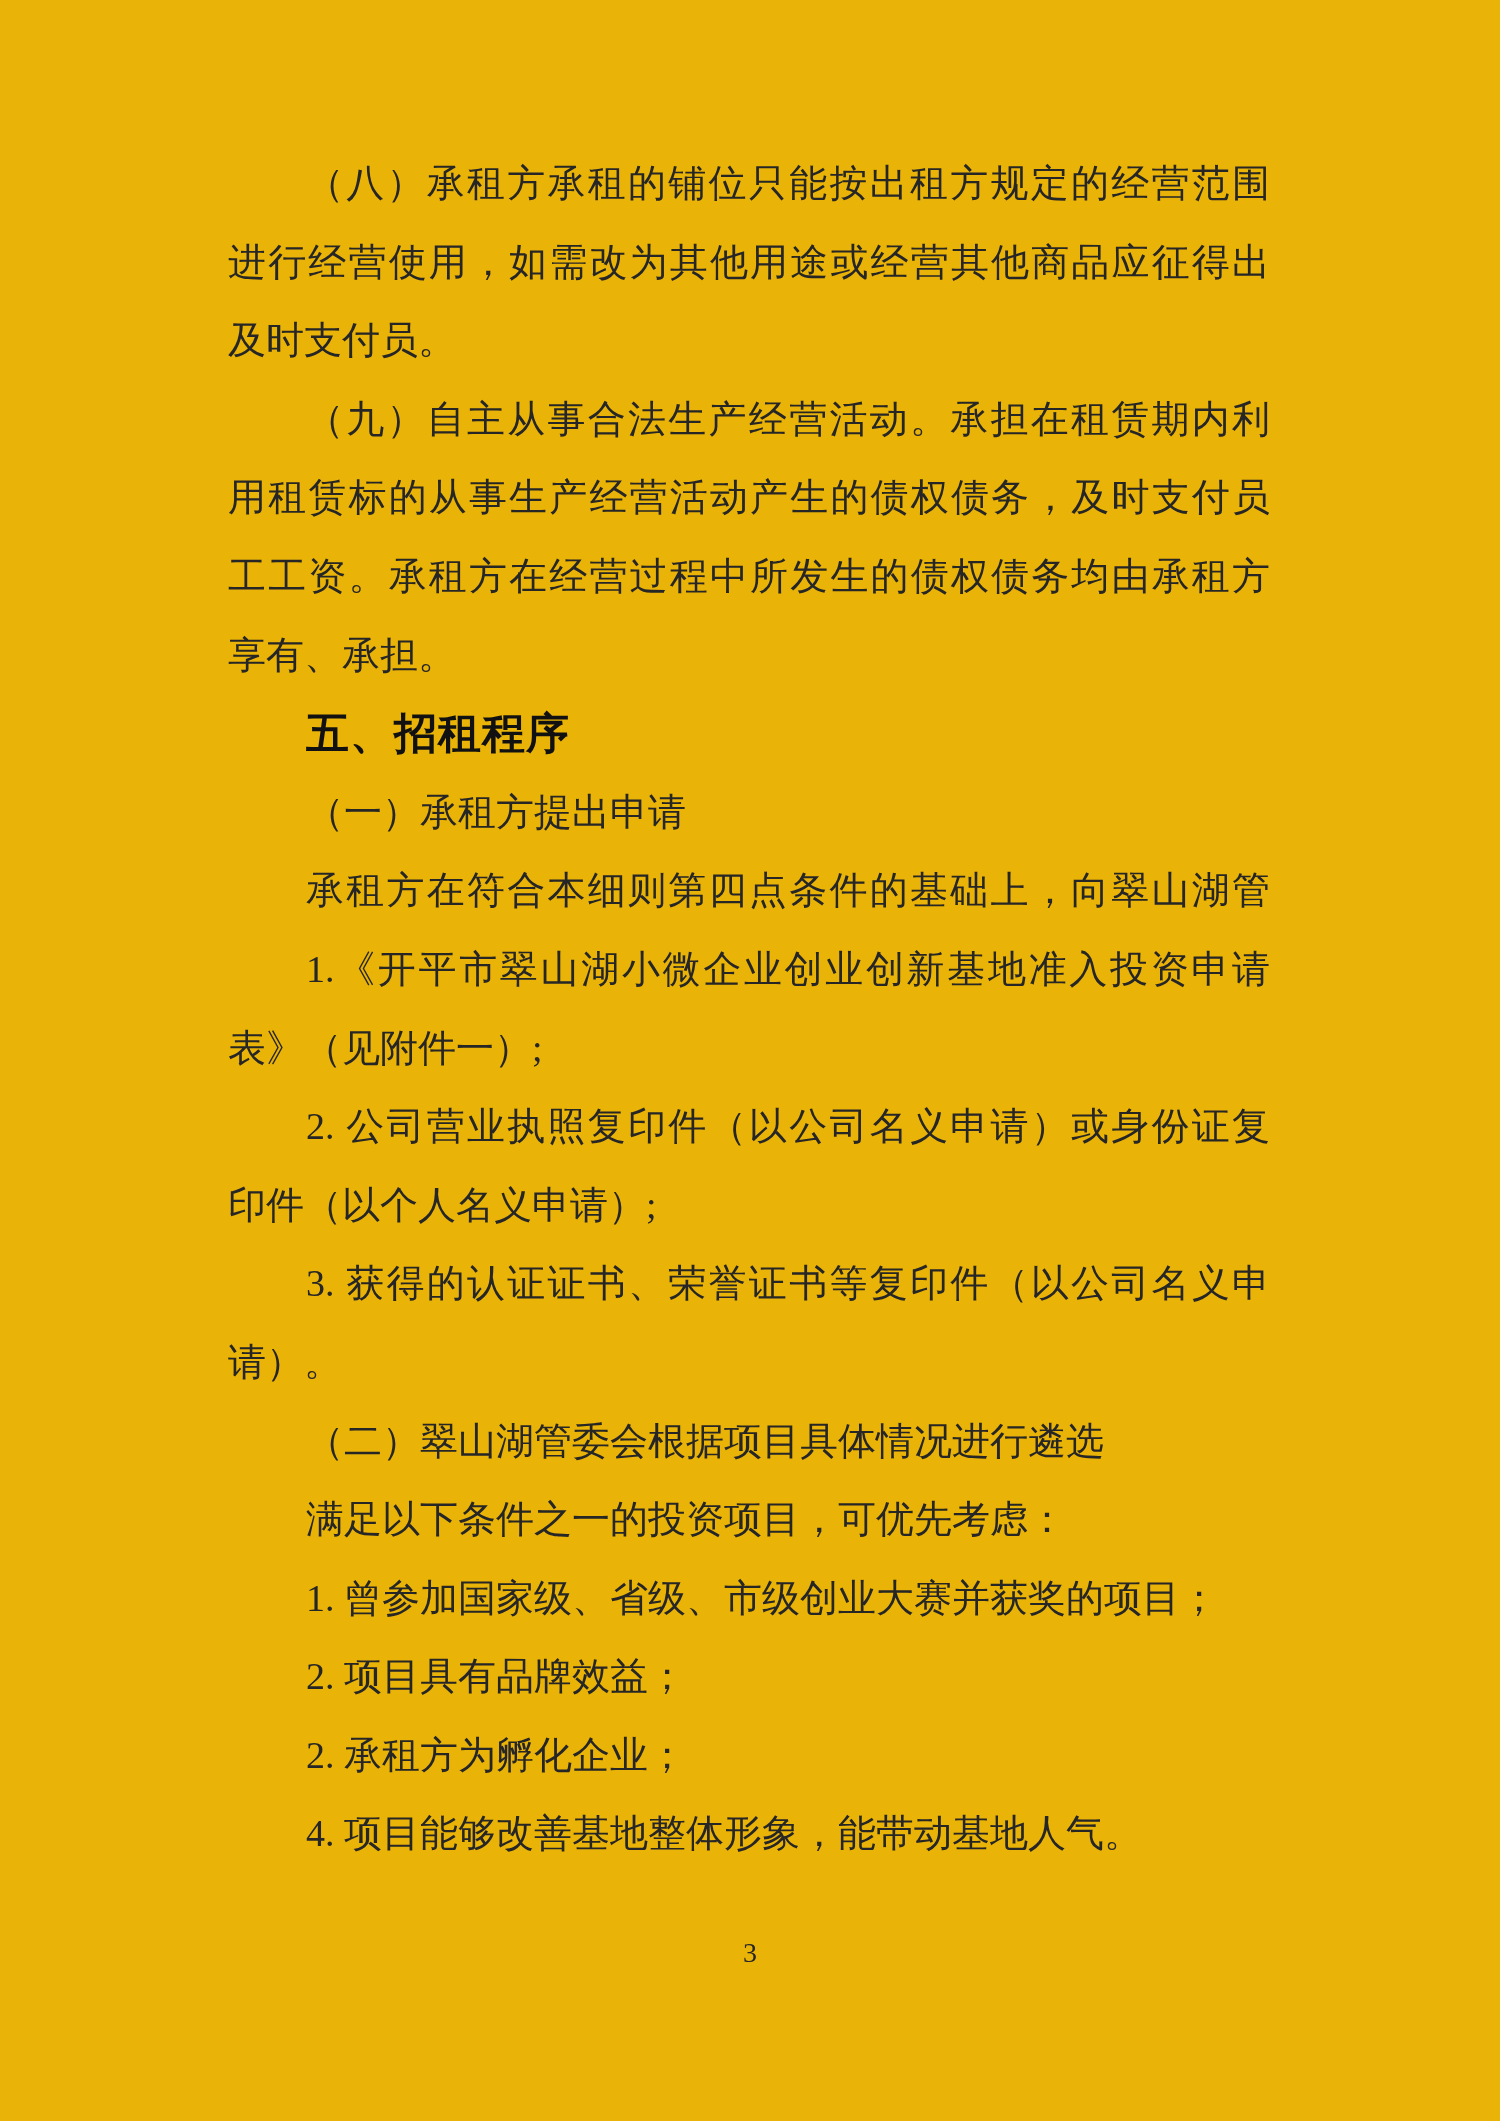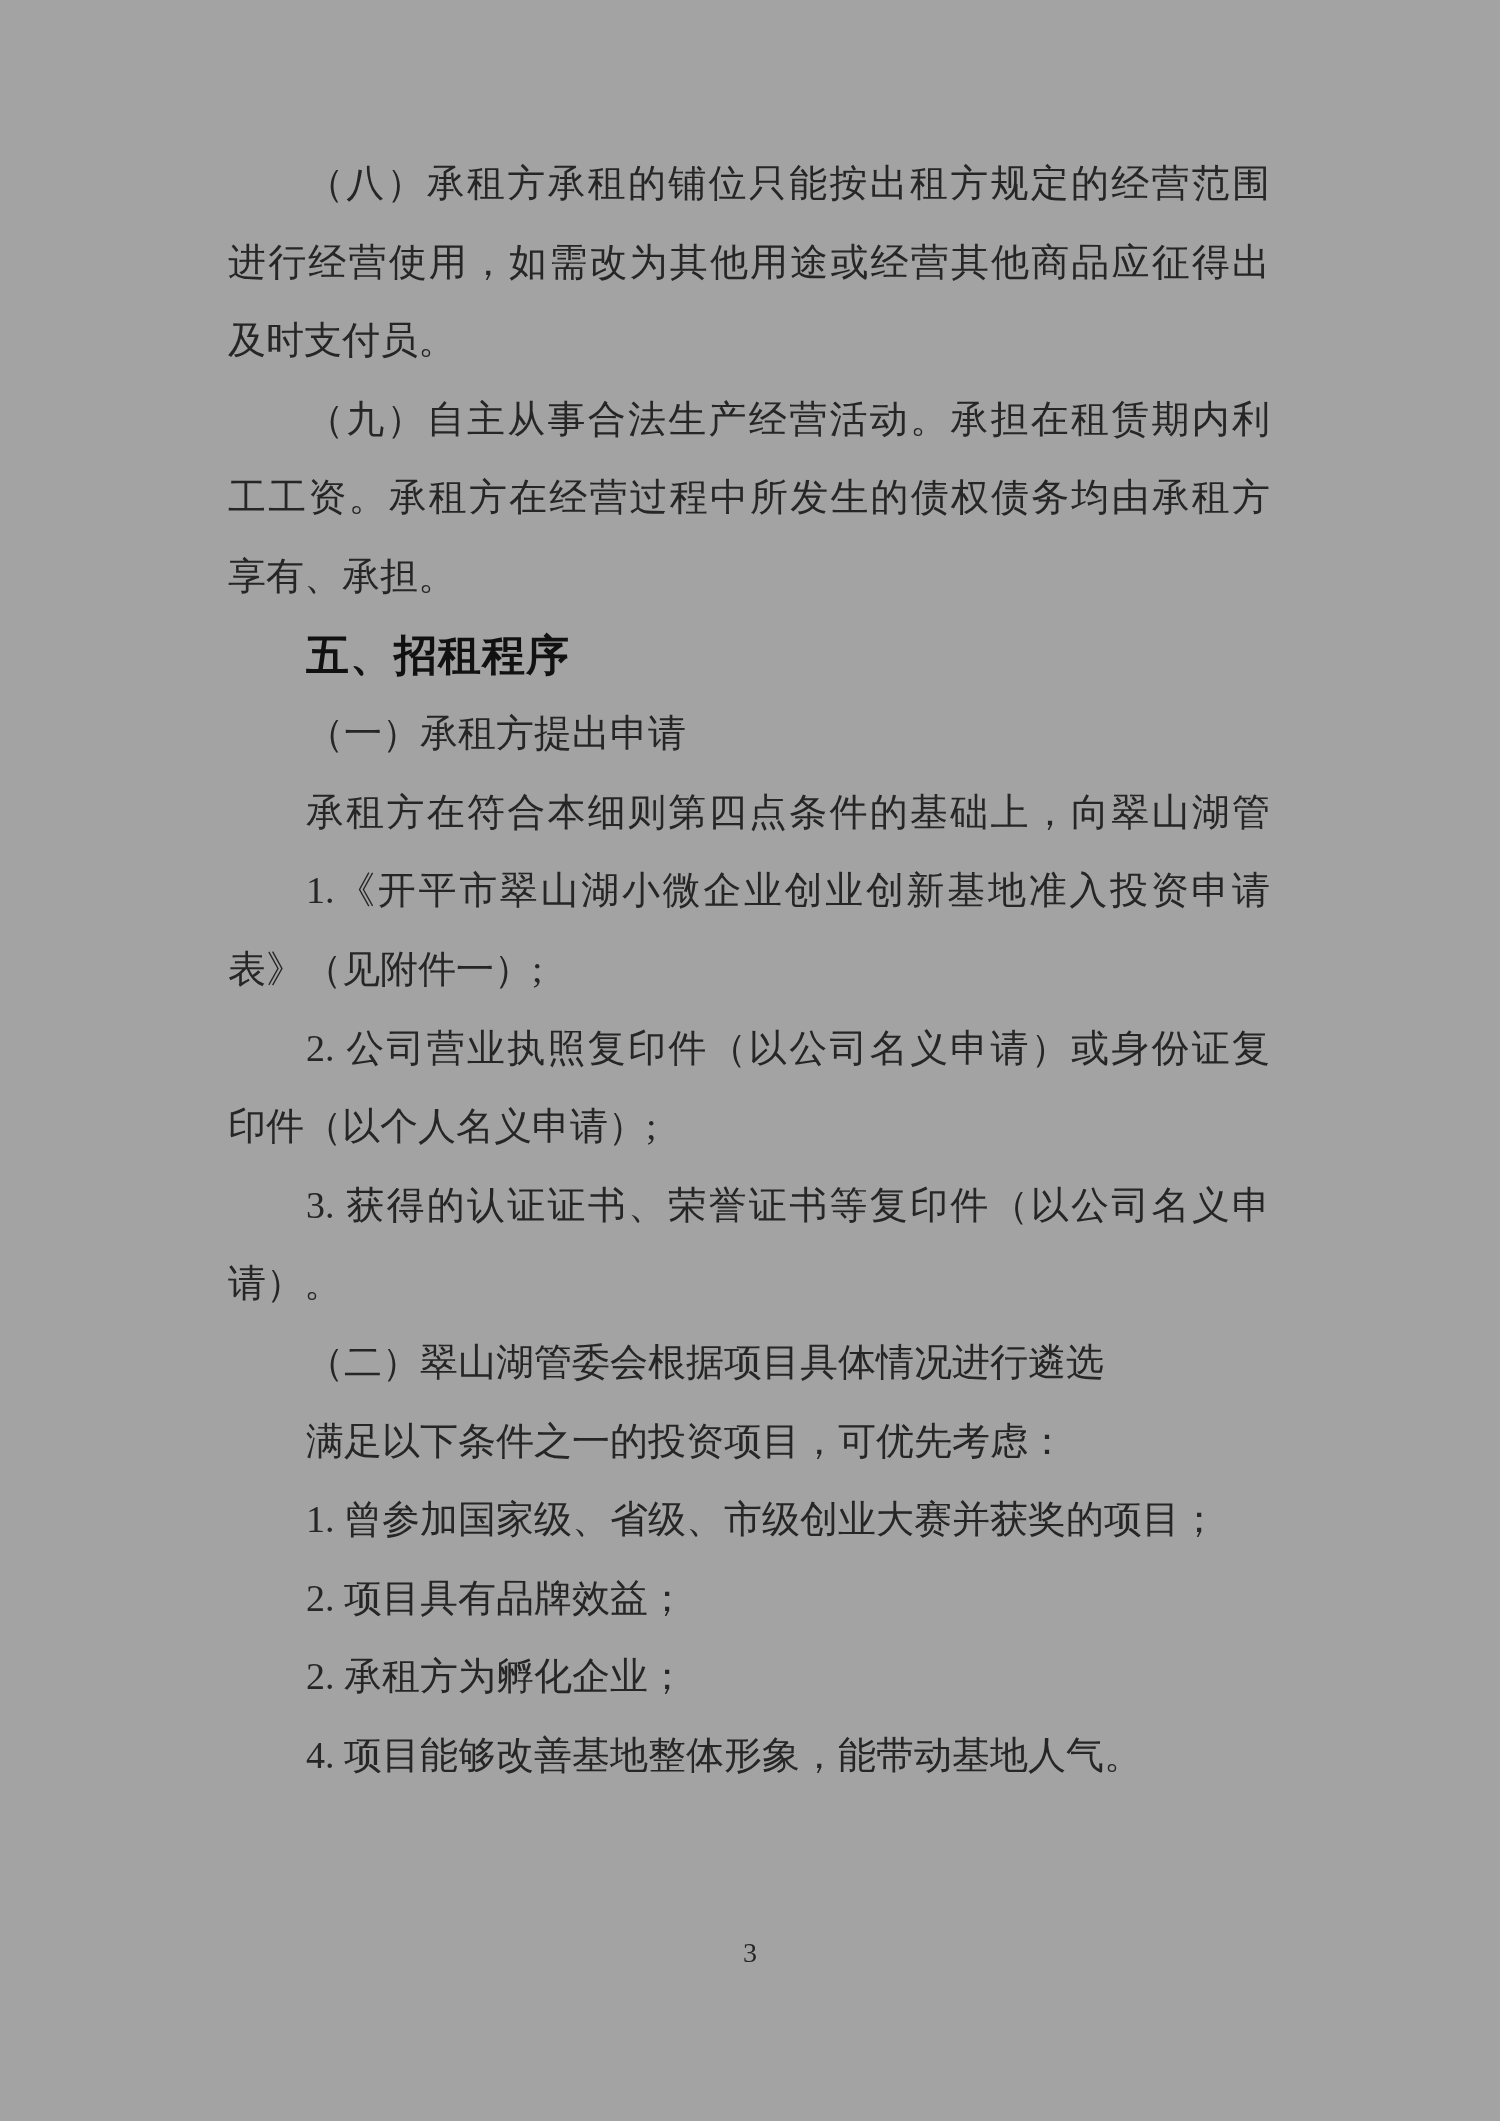--- a/index.html
+++ b/index.html
@@ -10,21 +10,21 @@
     position: relative;
     background: #ffffff;
     font-family: "Liberation Serif", serif;
     overflow: hidden;
   }
   .page {
     position: absolute;
     left: 0; top: 0;
     width: 1500px;
     height: 2121px;
-    background: #a3a3a3;
+    background: #eab308;
   }
   .content {
     position: absolute;
     left: 228px;
     top: 144px;
     width: 1042px;
   }
   .ln {
     margin: 0;
     width: 100%;
@@ -67,20 +67,21 @@
 </style>
 </head>
 <body>
 
 <div class="page">
   <div class="content">
     <p class="ln ind fill">（八）承租方承租的铺位只能按出租方规定的经营范围</p>
     <p class="ln fill">进行经营使用，如需改为其他用途或经营其他商品应征得出</p>
     <p class="ln">及时支付员。</p>
     <p class="ln ind fill">（九）自主从事合法生产经营活动。承担在租赁期内利</p>
+    <p class="ln fill">用租赁标的从事生产经营活动产生的债权债务，及时支付员</p>
     <p class="ln fill">工工资。承租方在经营过程中所发生的债权债务均由承租方</p>
     <p class="ln">享有、承担。</p>
     <p class="ln ind heading">五、招租程序</p>
     <p class="ln ind">（一）承租方提出申请</p>
     <p class="ln ind fill">承租方在符合本细则第四点条件的基础上，向翠山湖管</p>
     <p class="ln ind fill">1.《开平市翠山湖小微企业创业创新基地准入投资申请</p>
     <p class="ln">表》（见附件一）;</p>
     <p class="ln ind fill">2. 公司营业执照复印件（以公司名义申请）或身份证复</p>
     <p class="ln">印件（以个人名义申请）;</p>
     <p class="ln ind fill">3. 获得的认证证书、荣誉证书等复印件（以公司名义申</p>

